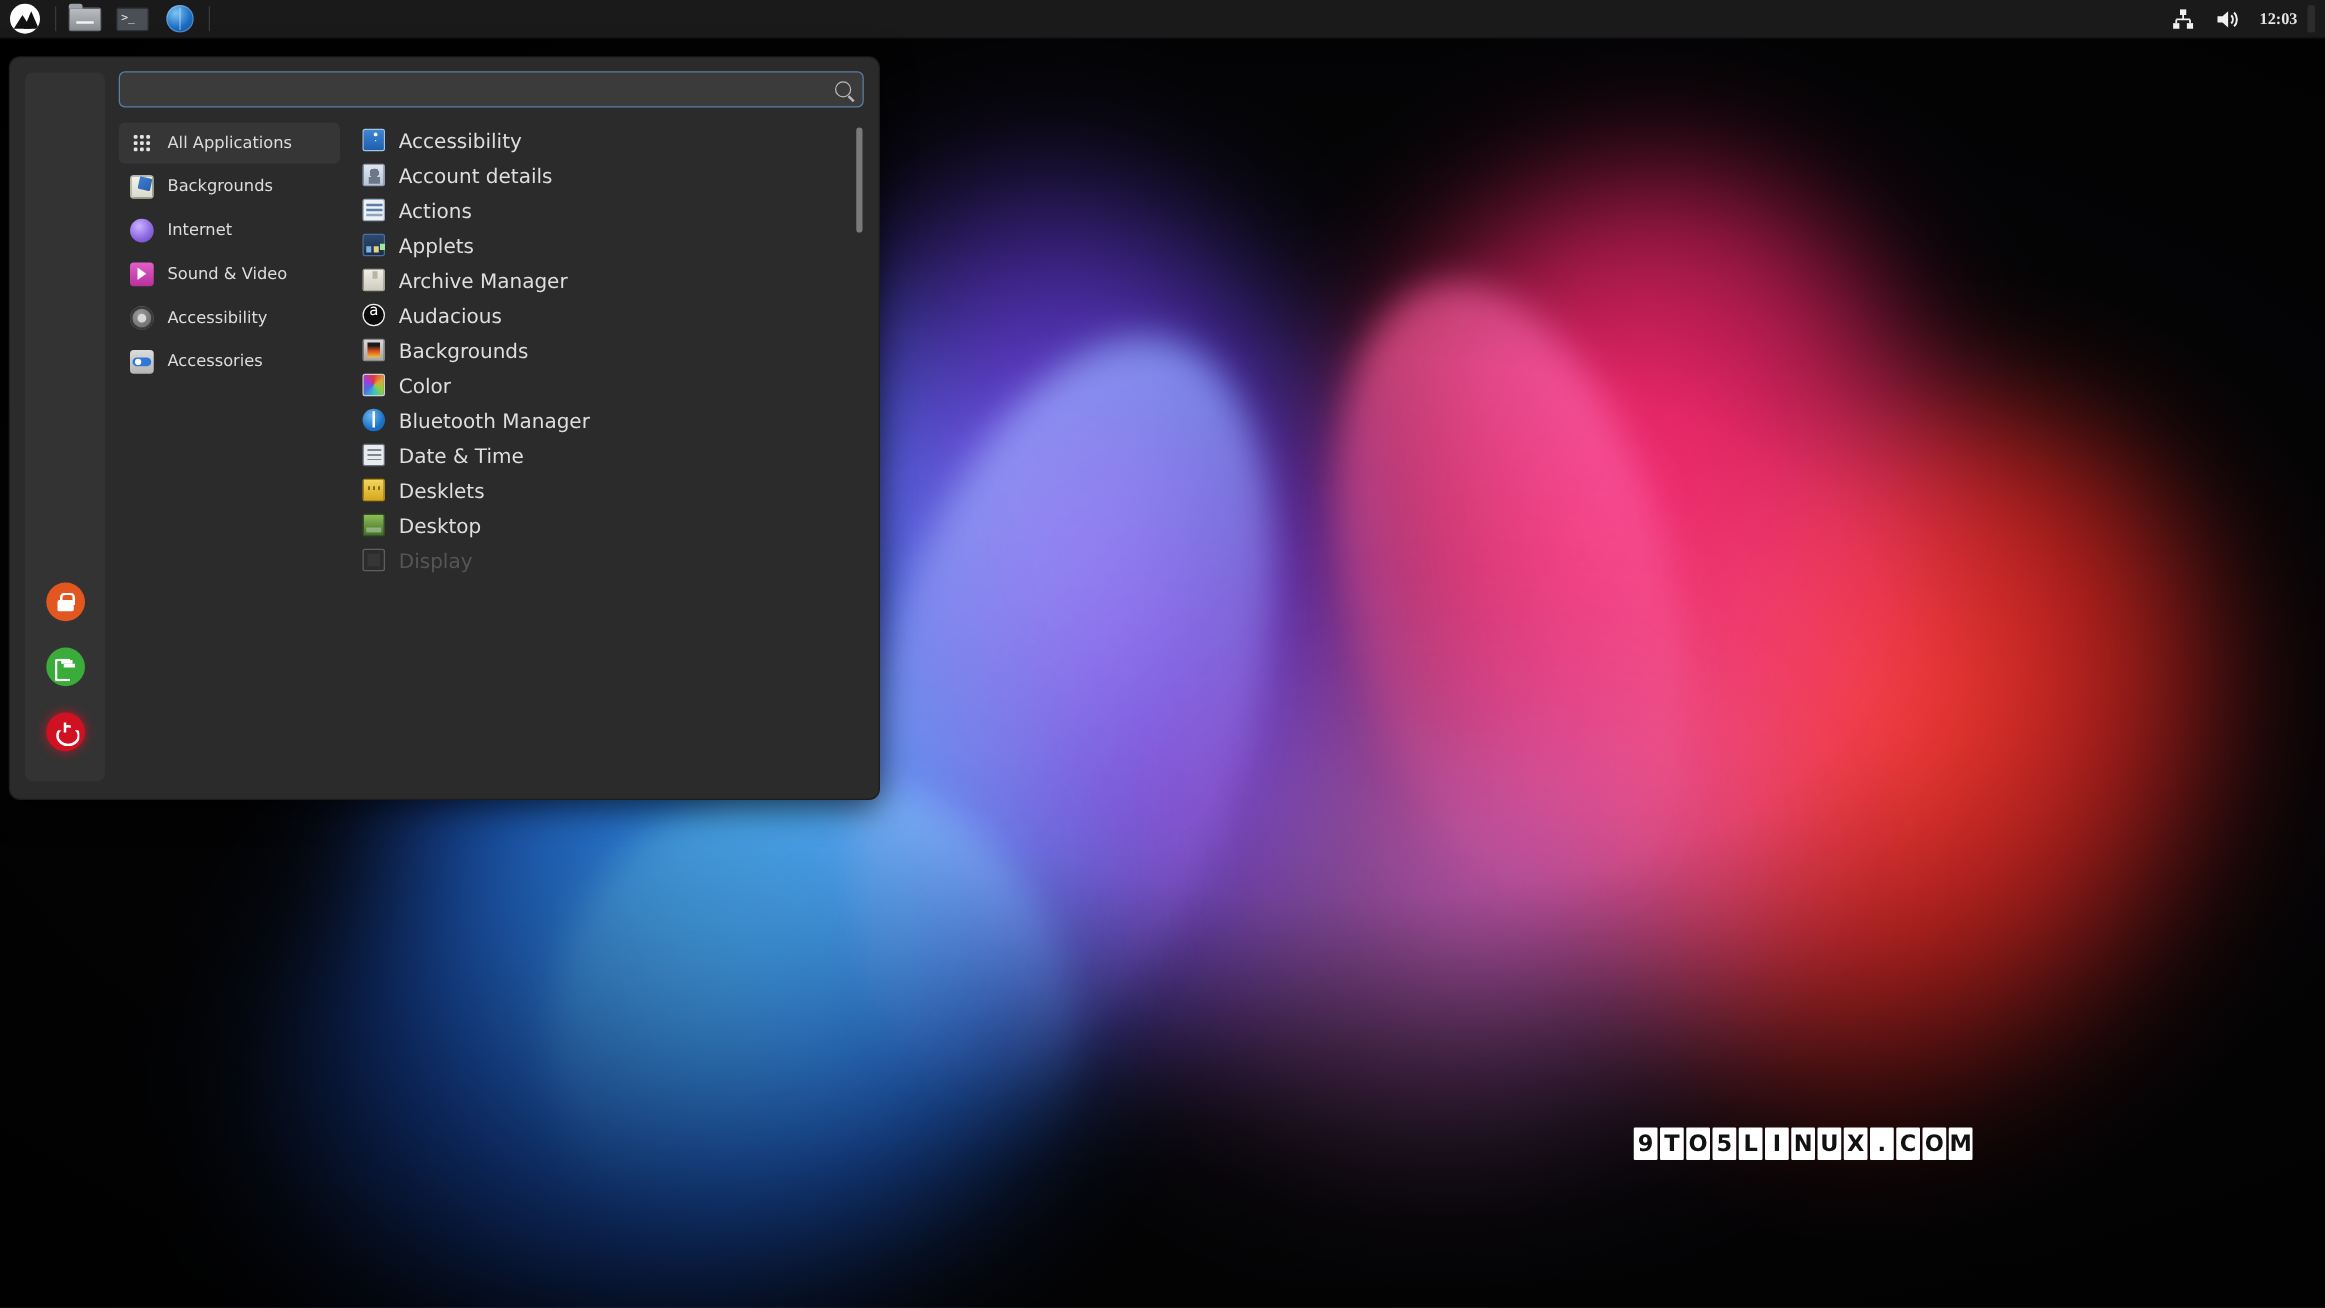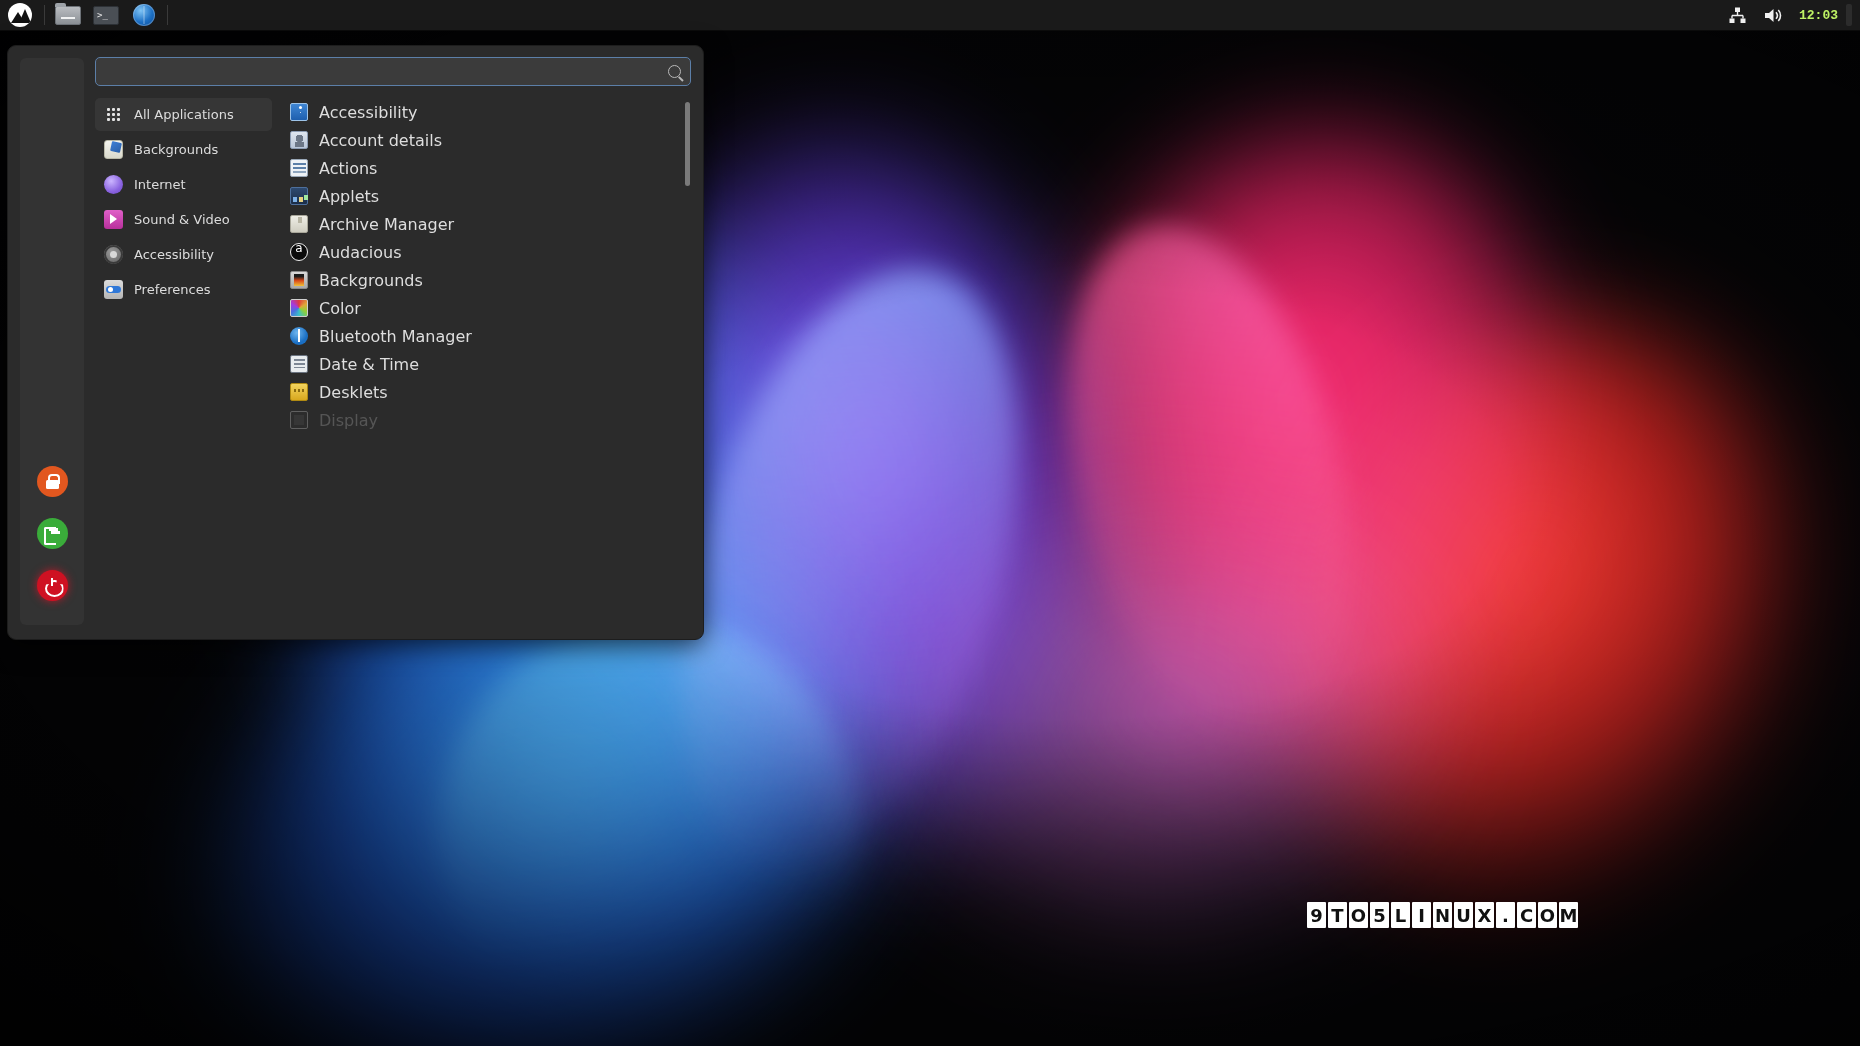--- a/index.html
+++ b/index.html
@@ -118,22 +118,22 @@
   }
   .cursor-arrow {
     position:absolute; left:22px; top:8px; width:0; height:0;
     z-index:4;
   }
   #panel-right {
     margin-left:auto; display:flex; align-items:center; height:100%; padding-right:8px; gap:2px;
   }
   .tray-item { padding:0 8px; display:flex; align-items:center; height:31px; }
   .clock {
-    color:#bef264; font-size:13px; font-weight:bold;
-    font-family:Liberation Mono, monospace; padding:0 6px;
+    color:#e5e5e5; font-size:13px; font-weight:bold;
+    font-family:Liberation Serif, serif; padding:0 6px;
   }
   .tray-edge { width:6px; height:22px; background:#2c2c2c; border-radius:2px; }
 
   
   #menu {
     position:absolute; left:7px; top:45px;
     width:697px; height:595px;
     background:#2b2b2b;
     border:1px solid #1d1d1d;
     border-radius:9px;
@@ -501,21 +501,21 @@
           <span class="cat-label">Sound &amp; Video</span>
         </div>
 
         <div class="cat">
           <span class="ci ci-admin"></span>
           <span class="cat-label">Accessibility</span>
         </div>
 
         <div class="cat">
           <span class="ci ci-pref"></span>
-          <span class="cat-label">Preferences</span>
+          <span class="cat-label">Accessories</span>
         </div>
 
       </div>
 
       <div id="applist-wrap">
         <div id="applist">
 
           <div class="app">
             <span class="ai ai-accessibility"></span>
             <span class="app-label">Accessibility</span>
@@ -565,20 +565,24 @@
           <div class="app">
             <span class="ai ai-datetime"></span>
             <span class="app-label">Date &amp; Time</span>
           </div>
 
           <div class="app">
             <span class="ai ai-desklets"></span>
             <span class="app-label">Desklets</span>
           </div>
 
+          <div class="app">
+            <span class="ai ai-desktop"></span>
+            <span class="app-label">Desktop</span>
+          </div>
 
           <div class="app faded">
             <span class="ai ai-display"></span>
             <span class="app-label">Display</span>
           </div>
 
           <div class="fade-bottom"></div>
         </div>
 
         <div id="scroll-track">

